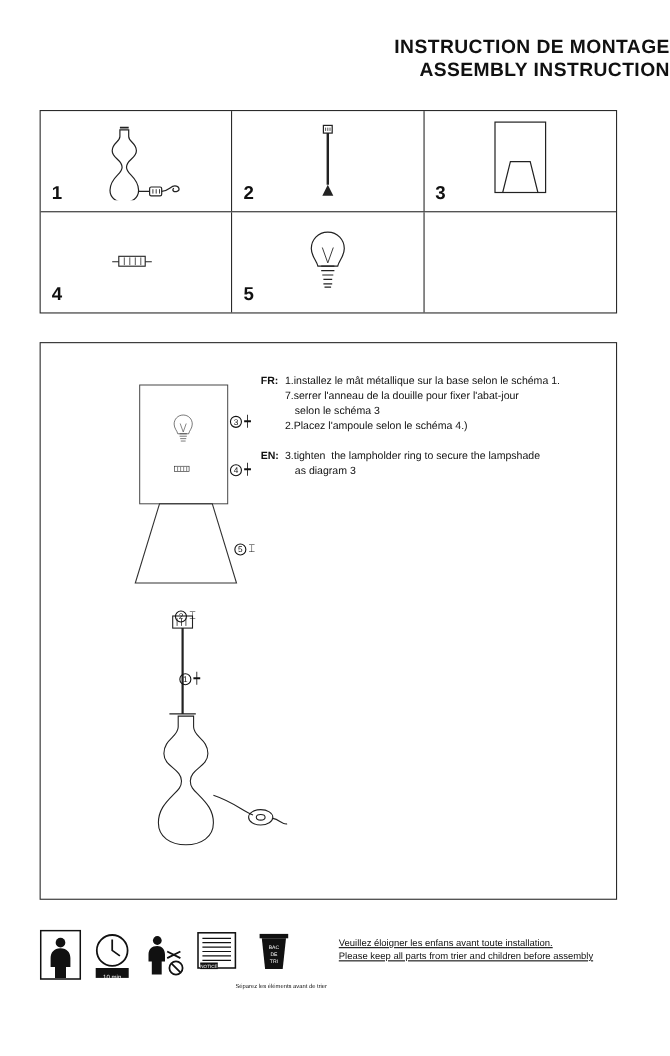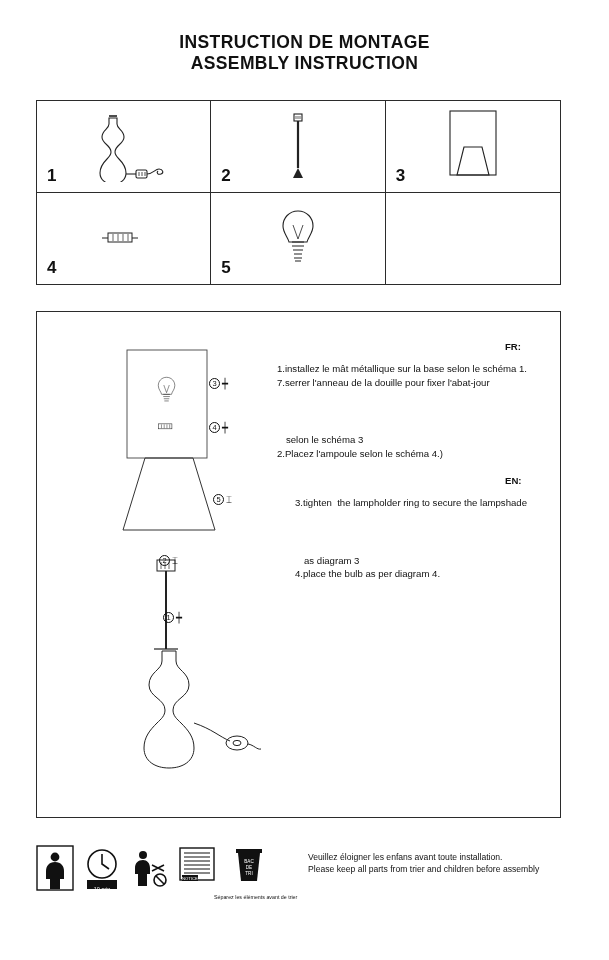--- a/index.html
+++ b/index.html
@@ -17,21 +17,21 @@
   .page {
     position: absolute;
     left: 0; top: 0;
     width: 609px; height: 960px;
   }
 
   
   .title-block {
     position: absolute;
     top: 32px; left: 0; width: 609px;
-    text-align: center;
+    text-align: right;
   }
   .title-line {
     font-weight: bold;
     font-size: 17.5px;
     letter-spacing: 0.4px;
     line-height: 21px;
     color: #111;
   }
 
   
@@ -106,35 +106,34 @@
 
   
   .instructions {
     position: absolute;
     left: 237px; top: 340px;
     width: 290px;
   }
   .instr-block { margin-bottom: 14px; }
   .instr-row {
     display: flex;
-    align-items: flex-end;
+    align-items: flex-start;
     font-size: 9.6px;
     line-height: 13.5px;
     color: #111;
-    flex-direction: column;
   }
   .lang-tag {
     font-weight: bold;
     width: 22px;
     flex: 0 0 22px;
     font-size: 9.6px;
   }
   .instr-lines { flex: 1; }
   .instr-lines div { white-space: pre-wrap; }
-  .indent { padding-left: 9px; margin-top: 44px; }
+  .indent { padding-left: 9px; }
 
   
   .footer {
     position: absolute;
     left: 36px; top: 845px;
     width: 525px; height: 66px;
   }
   .footer-icons {
     position: absolute;
     left: 0; top: 0;
@@ -153,20 +152,21 @@
     font-size: 5.5px;
     color: #111;
   }
   .footer-text {
     position: absolute;
     left: 272px; top: 6px;
     width: 253px;
     font-size: 8.6px;
     line-height: 12px;
     color: #111;
+    text-decoration: underline;
   }
   .footer-text .bold { font-weight: bold; }
   .recycle-caption {
     position: absolute;
     left: 178px; top: 49px;
     font-size: 5.3px;
     color: #111;
     width: 100px;
   }
   svg { display: block; }
@@ -338,21 +338,20 @@
         </div>
       </div>
     </div>
 
     <div class="instr-block">
       <div class="instr-row">
         <div class="lang-tag">EN:</div>
         <div class="instr-lines">
           <div>3.tighten  the lampholder ring to secure the lampshade</div>
           <div class="indent">as diagram 3</div>
-          <div>4.place the bulb as per diagram 4.</div>
         </div>
       </div>
     </div>
   </div>
 
   <div class="footer">
 
     <div class="footer-icons">
 
       <div class="ficon">

